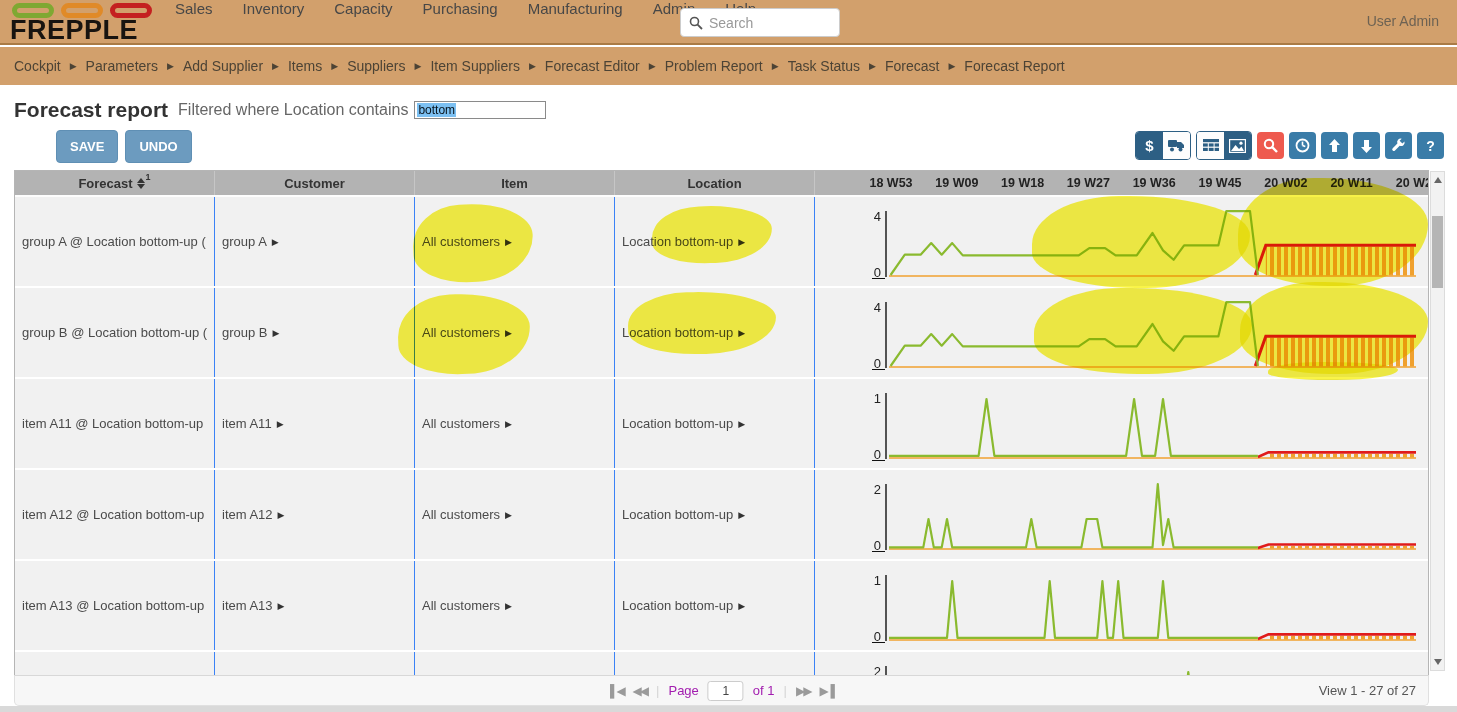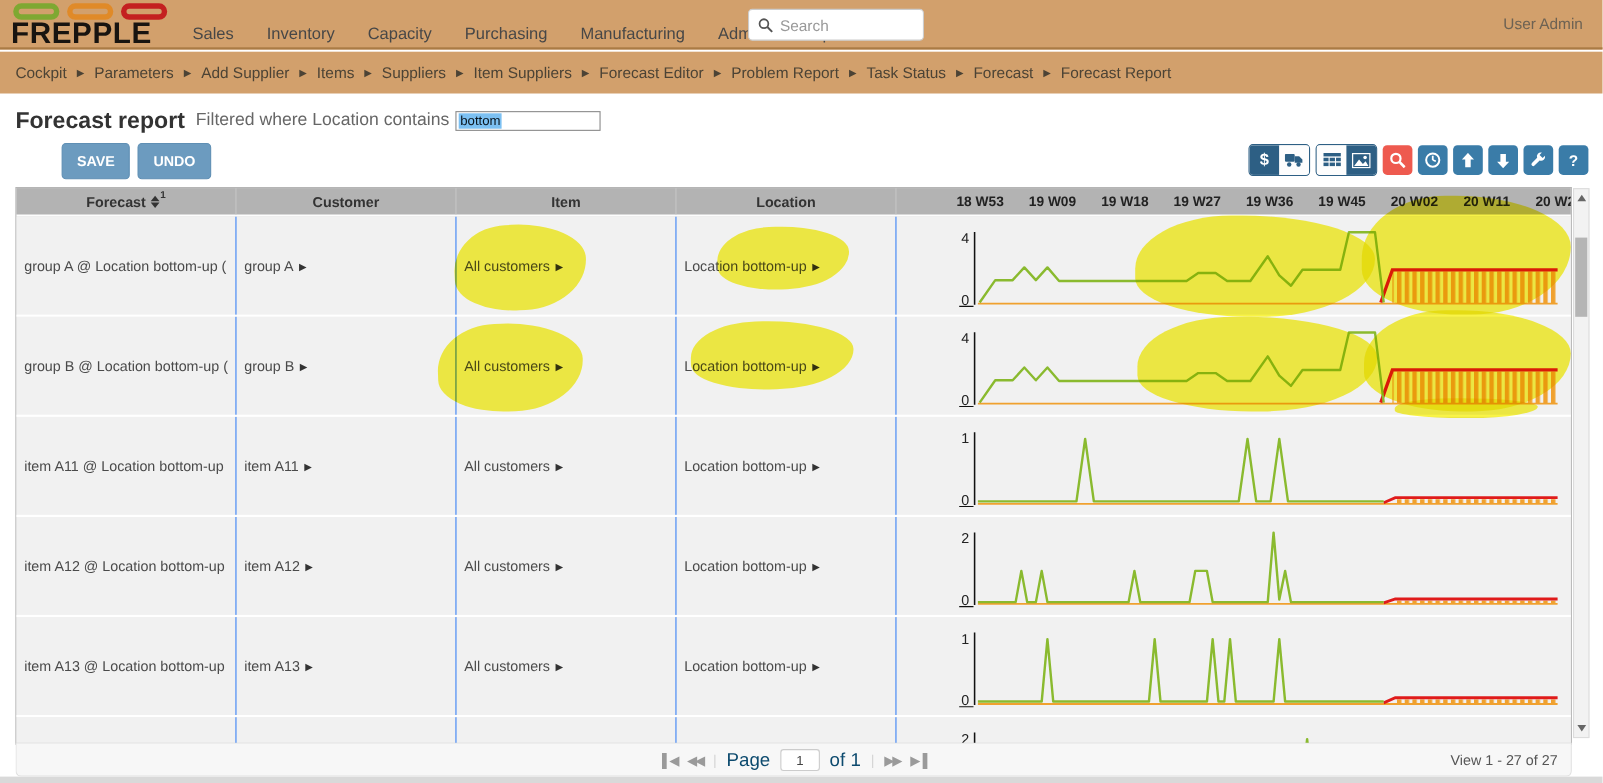--- a/index.html
+++ b/index.html
@@ -9,21 +9,21 @@
   
   .topnav { position:absolute; left:0; top:0; width:1457px; height:45px;
             background:#d2a06c; border-bottom:2px solid #aa7b45; }
   .logo { position:absolute; left:10px; top:3px; width:150px; cursor:pointer; }
   .caps { display:flex; gap:7px; margin-left:2px; }
   .cap { width:42px; height:15px; border-radius:9px; border:5px solid; background:transparent; }
   .cap.green  { border-color:#7fa832; }
   .cap.orange { border-color:#e08a28; }
   .cap.red    { border-color:#c42020; }
   .logo-text { font-size:27px; font-weight:bold; color:#181410; letter-spacing:0.5px; line-height:25px; }
-  .menu { position:absolute; left:160px; top:0; height:60px; display:flex; align-items:center; }
+  .menu { position:absolute; left:160px; top:0; height:60px; display:flex; align-items:flex-start; }
   .menu-item { padding:0 15px; font-size:15px; color:#474747; cursor:pointer; }
   .searchbox { position:absolute; left:680px; top:8px; width:160px; height:29px; background:#fff;
                border:1px solid #cccccc; border-radius:4px; display:flex; align-items:center; padding:0 8px; gap:6px; }
   .searchbox .ph { color:#999; font-size:14px; }
   .useradmin { position:absolute; right:18px; top:13px; font-size:14px; color:#6d6253; cursor:pointer; }
 
   
   .breadcrumbbar { position:absolute; left:0; top:47px; width:1457px; height:38px; background:#d2a06c;
                    display:flex; align-items:center; padding-left:14px; }
   .crumb { font-size:14px; color:#4c4335; cursor:pointer; }
@@ -83,21 +83,21 @@
   .tri-dn { width:0; height:0; border-left:4px solid transparent; border-right:4px solid transparent; border-top:6px solid #666; }
   .sthumb { position:absolute; left:1px; top:44px; width:11px; height:72px; background:#b5b5b5; cursor:grab; }
 
   
   .footerbar { position:absolute; left:14px; top:675px; width:1415px; height:31px; background:#f7f7f7;
                border:1px solid #e0e0e0; border-top:1px solid #d8d8d8; border-radius:0 0 5px 5px; }
   .pager { position:absolute; left:50%; transform:translateX(-50%); top:0; height:29px;
            display:flex; align-items:center; gap:9px; }
   .pgico { color:#9a9a9a; font-size:12px; cursor:pointer; letter-spacing:-2px; }
   .pgsep { color:#d5d5d5; font-size:13px; }
-  .pager .lbl { font-size:17px; color:#0c4a6e; }
+  .pager .lbl { font-size:13px; color:#a21caf; }
   .pager input { width:36px; height:20px; border:1px solid #ccc; border-radius:3px; text-align:center;
                  font-size:12px; color:#444; font-family:"Liberation Sans",sans-serif; }
   .viewstatus { position:absolute; right:12px; top:7px; font-size:13px; color:#555; }
   .bottomstrip { position:absolute; left:0; top:706px; width:1457px; height:6px; background:#d9d9d9; }
 
   
   .hl { position:absolute; background:rgba(247,240,0,0.72); mix-blend-mode:multiply;
         border-radius:42% 58% 50% 50% / 55% 45% 60% 40%; pointer-events:none; }
 </style>
 </head>

